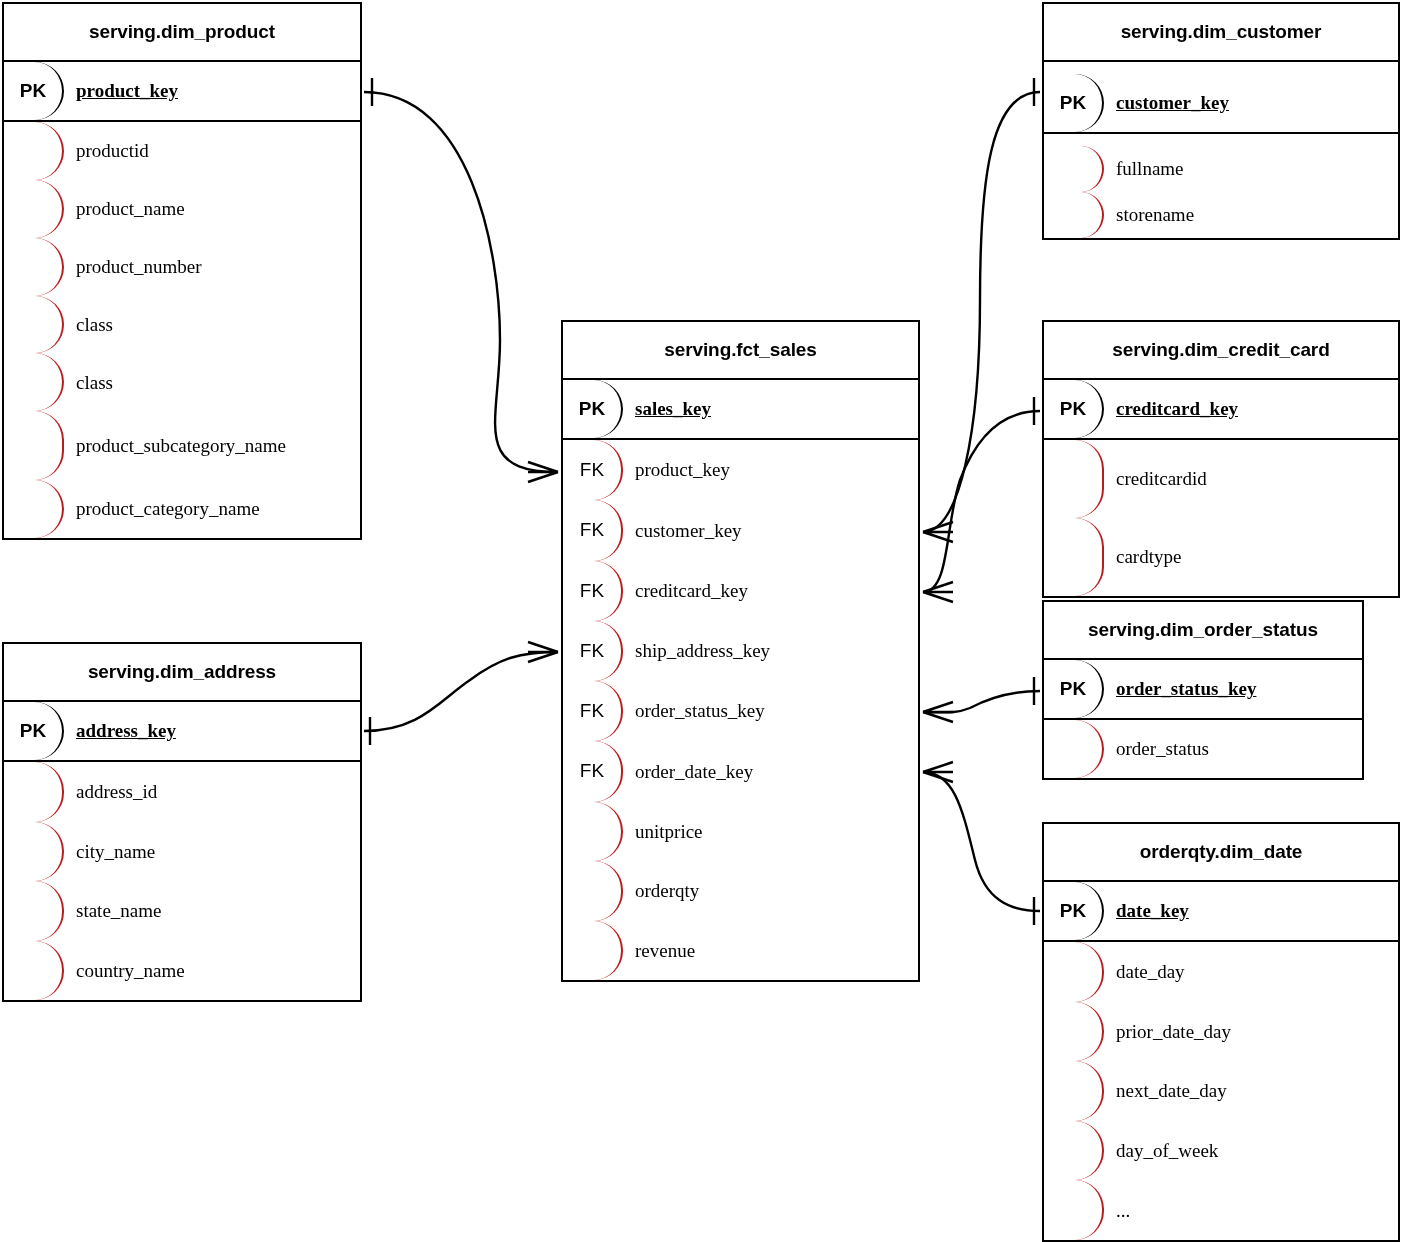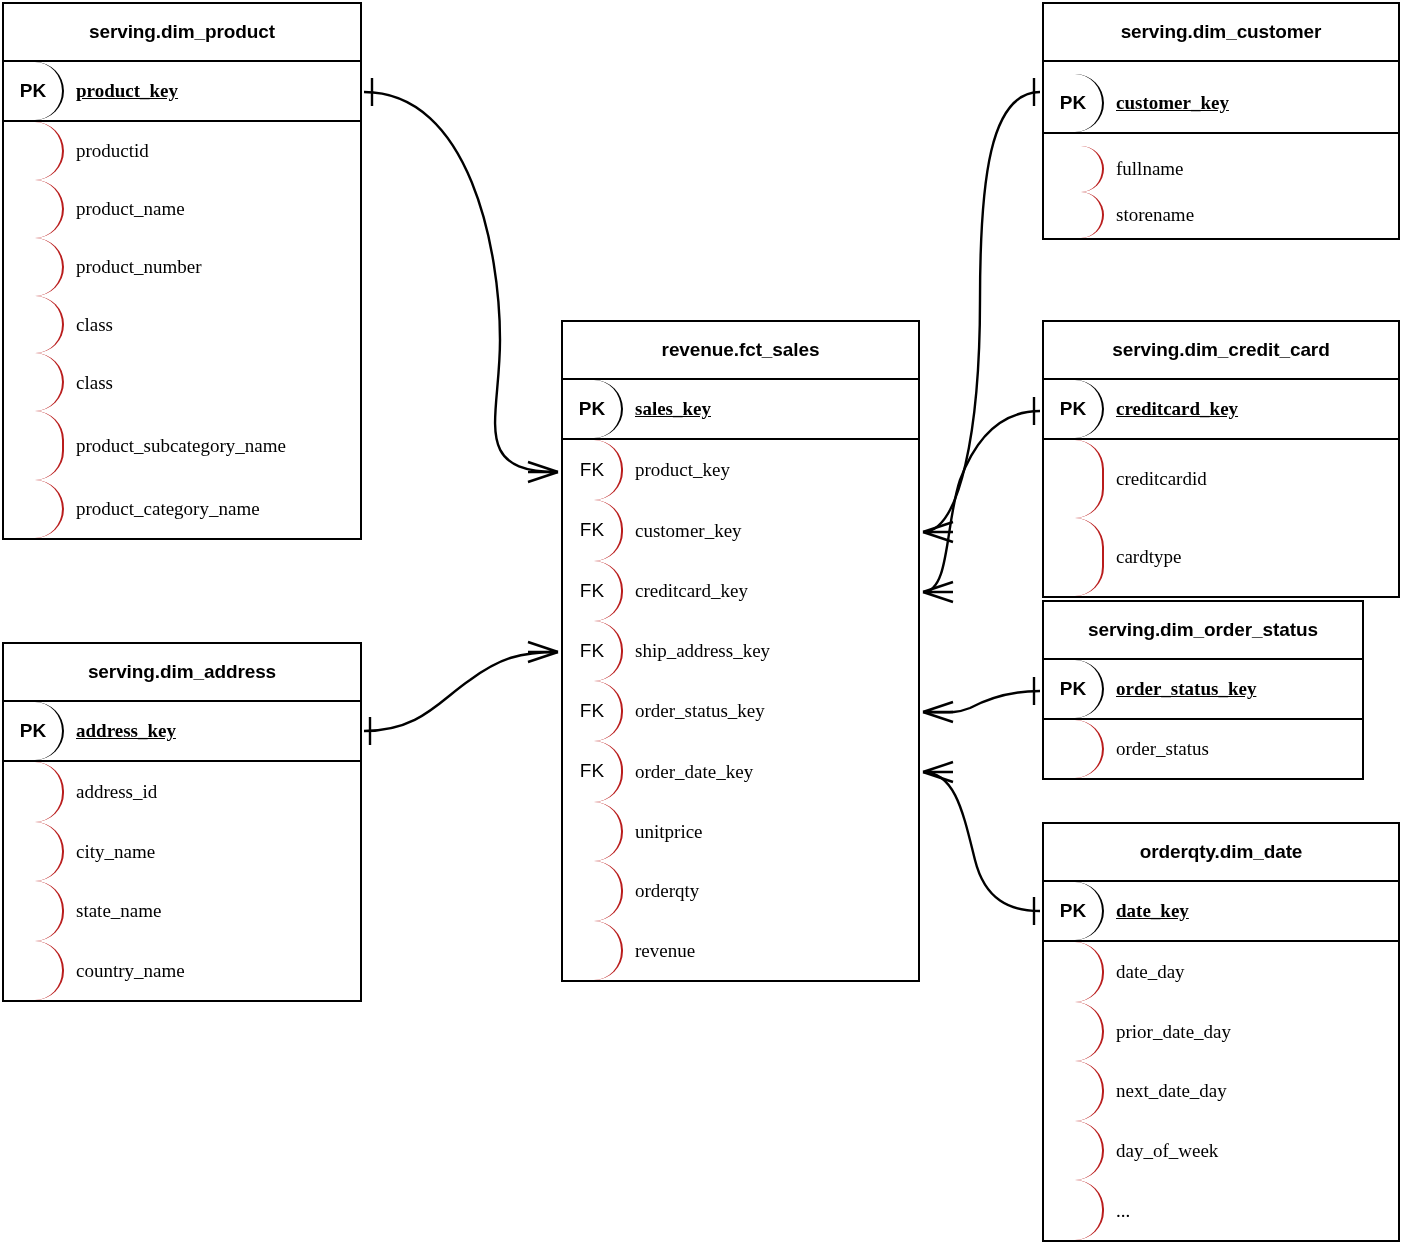--- a/index.html
+++ b/index.html
@@ -189,21 +189,21 @@
         <div class="namecell">state_name</div>
       </div>
       <div class="row">
         <div class="keycell"></div>
         <div class="namecell">country_name</div>
       </div>
     </div>
   </div>
 
   <div class="entity" style="left:561px; top:320px; width:359px; height:662px;">
-    <div class="ent-title" style="height:58px;">revenue.fct_sales</div>
+    <div class="ent-title" style="height:58px;">serving.fct_sales</div>
     <div class="row pk-row" style="height:60px;">
       <div class="keycell bold">PK</div>
       <div class="namecell pk-name">sales_key</div>
     </div>
     <div class="attrs">
       <div class="row">
         <div class="keycell">FK</div>
         <div class="namecell">product_key</div>
       </div>
       <div class="row">

